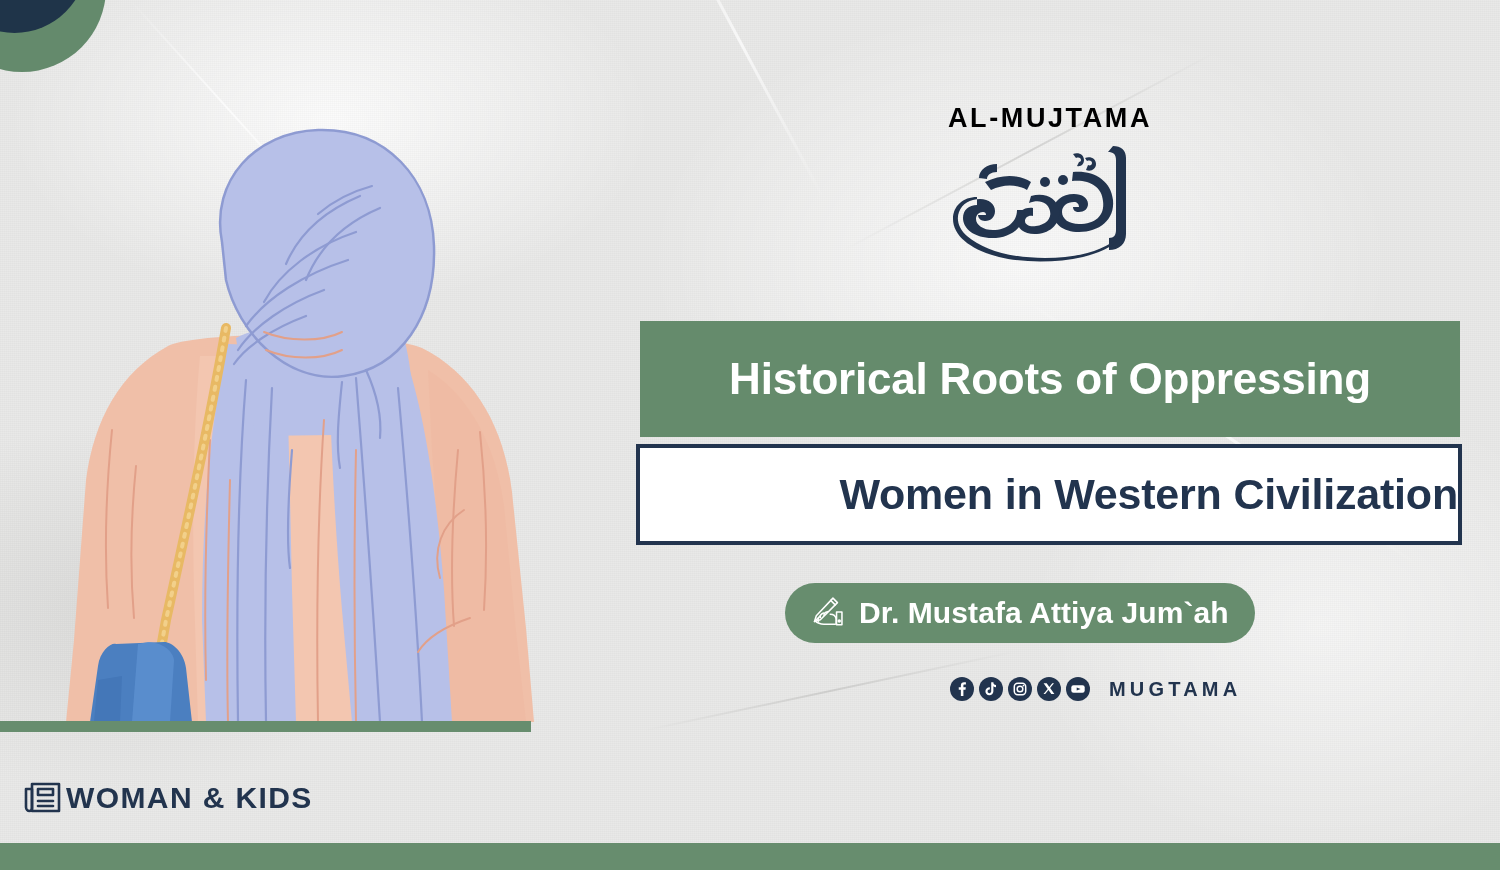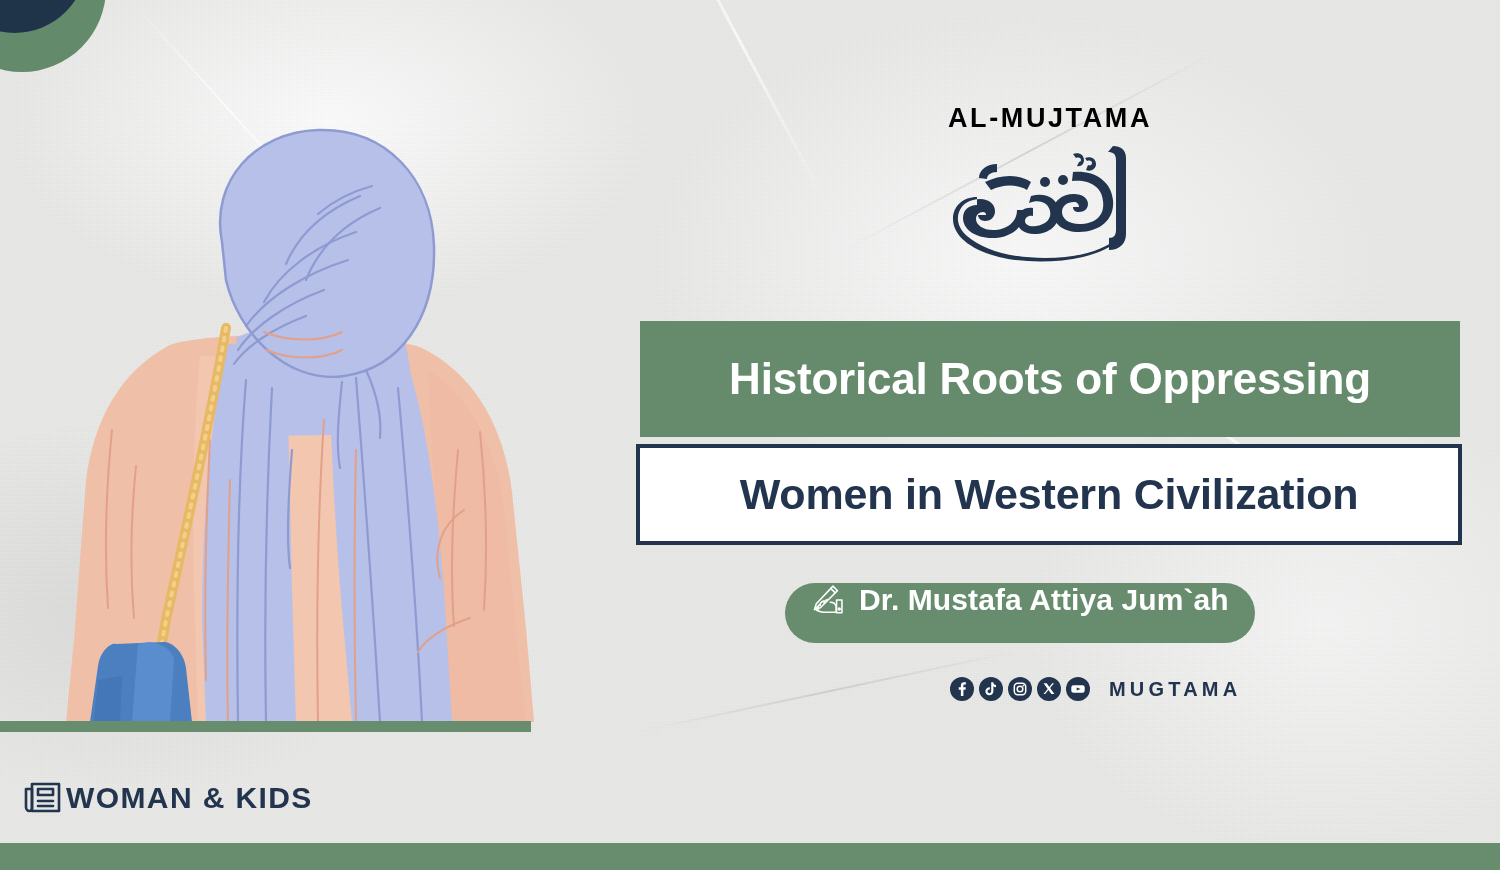--- a/index.html
+++ b/index.html
@@ -70,32 +70,32 @@
     position:absolute;left:640px;top:321px;width:820px;height:116px;
     background:#658b6c;display:flex;align-items:center;justify-content:center;
   }
   .title-green span{
     color:#ffffff;font-size:44px;font-weight:700;letter-spacing:-.2px;
     font-family:"Liberation Sans", sans-serif;white-space:nowrap;
   }
   .title-white{
     position:absolute;left:636px;top:444px;width:826px;height:101px;
     background:#ffffff;border:4px solid #22344e;box-sizing:border-box;
-    display:flex;align-items:center;justify-content:center;
+    display:flex;align-items:center;justify-content:flex-end;
   }
   .title-white span{
     color:#22344e;font-size:43px;font-weight:700;letter-spacing:-.2px;
     font-family:"Liberation Sans", sans-serif;white-space:nowrap;
   }
 
   
   .author{
     position:absolute;left:785px;top:583px;height:60px;
     background:#678d6e;border-radius:30px;
-    display:flex;gap:9px;padding:0 26px 0 21px;
+    display:flex;align-items:center;gap:9px;padding:0 26px 0 21px;
   }
   .author-icon{width:44px;height:36px;flex:0 0 auto;}
   .author-name{
     color:#ffffff;font-size:30px;font-weight:700;letter-spacing:.1px;
     font-family:"Liberation Sans", sans-serif;white-space:nowrap;
   }
 
   
   .social{
     position:absolute;left:950px;top:676px;height:26px;

